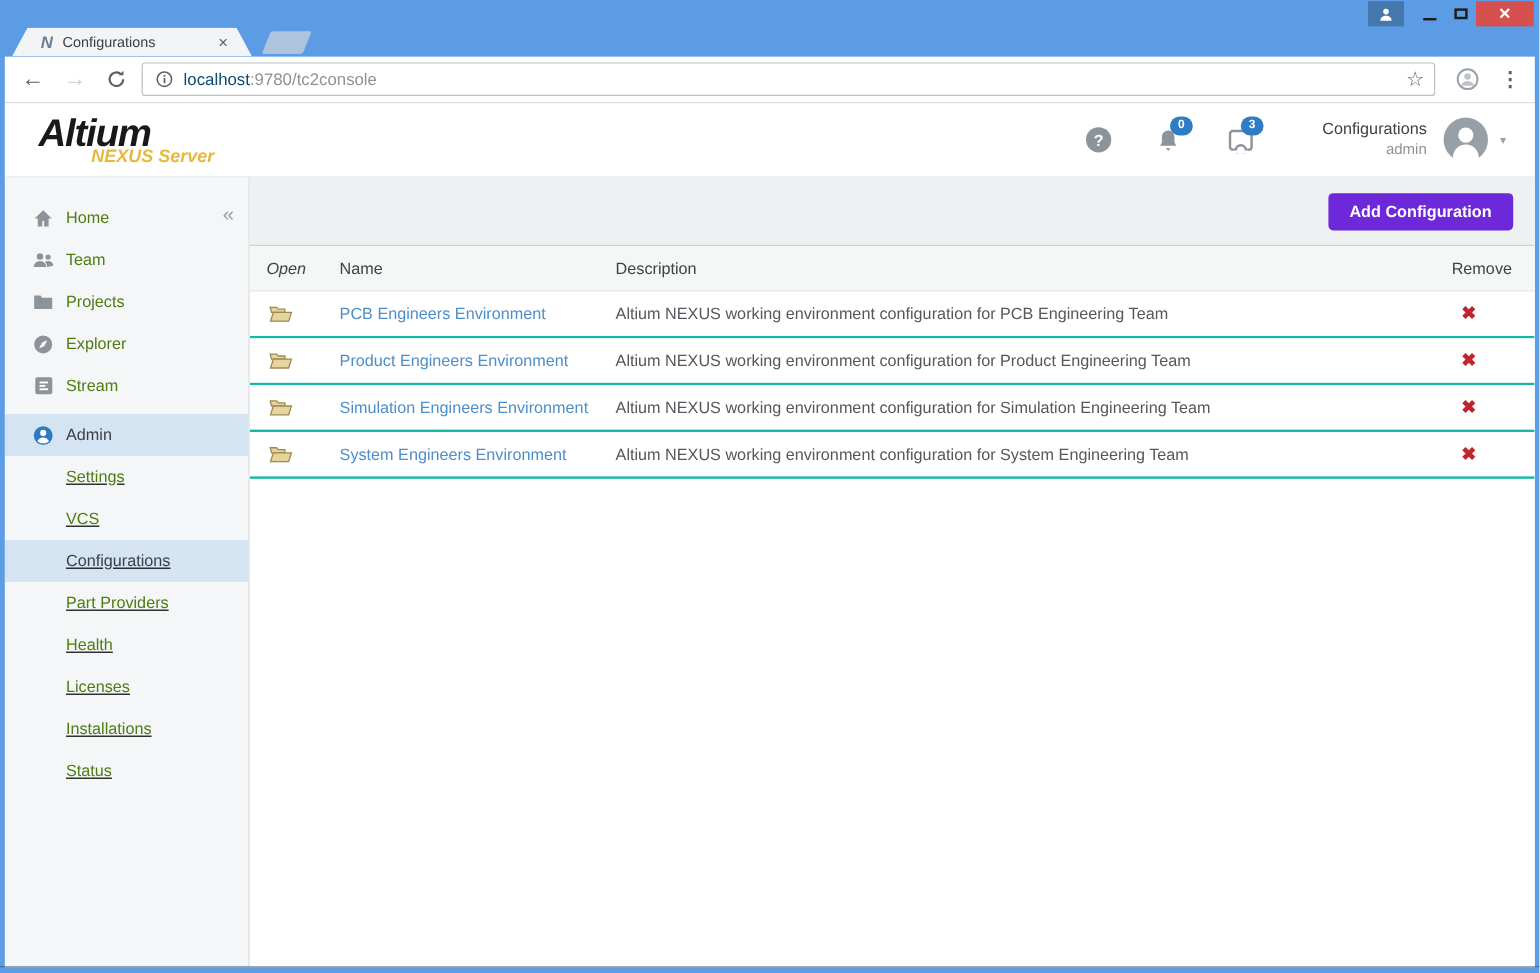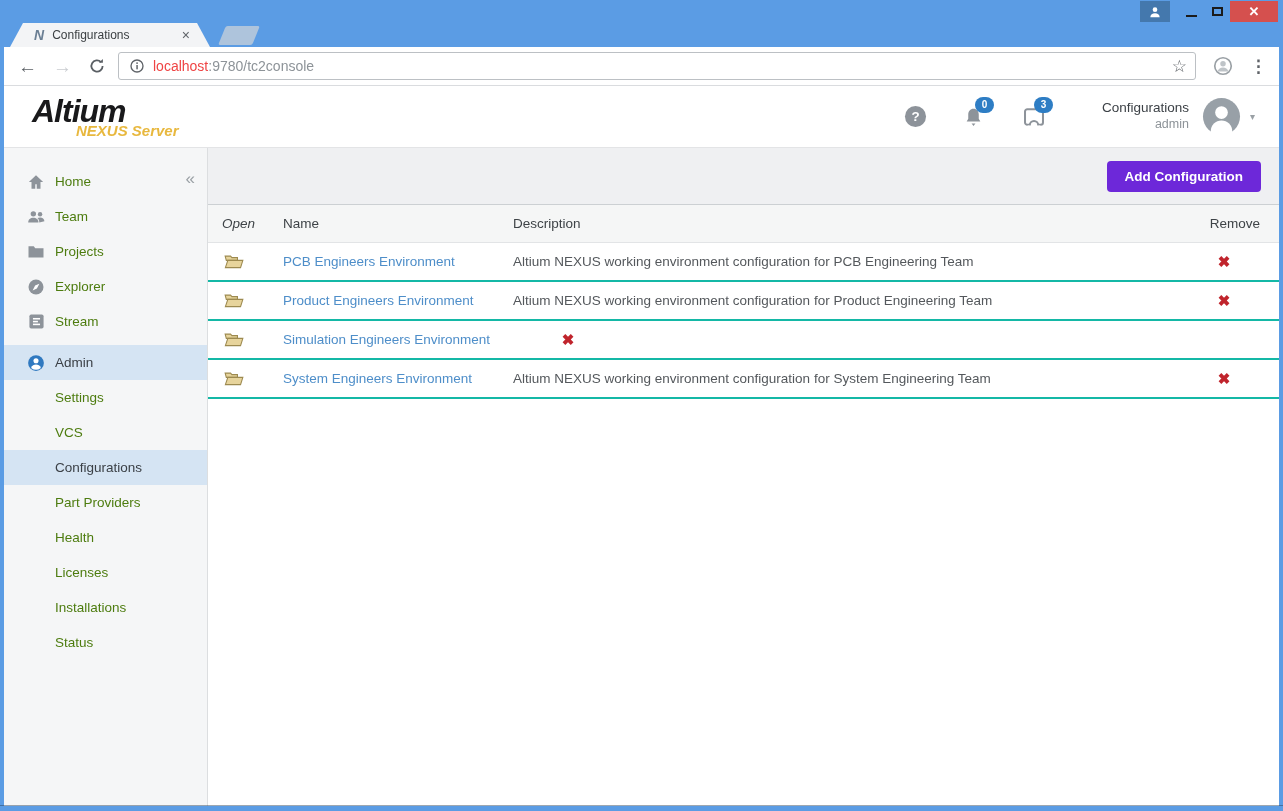--- a/index.html
+++ b/index.html
@@ -28,21 +28,21 @@
               color:#fff; font-size:13px; font-weight:bold; }
 
   .browser-toolbar { height:39px; background:#fff; border-bottom:1px solid #dadcdf; display:flex; align-items:center; padding:0 12px 0 14px; flex:0 0 auto; }
   .nav-ic { font-size:19px; line-height:1; margin-right:16px; }
   .nav-back { color:#5a5f64; }
   .nav-fwd { color:#c9ccd0; }
   .nav-reload { margin-right:12px; }
   .omnibox { flex:1; height:28px; border:1px solid #bcc0c4; border-radius:3px; background:#fff; display:flex; align-items:center; padding:0 8px 0 10px; }
   .omni-info { margin-right:8px; display:flex; align-items:center; }
   .omni-url { font-size:14px; white-space:nowrap; flex:1; }
-  .url-host { color:#ef4444; }
+  .url-host { color:#0c4a6e; }
   .url-path { color:#8d9398; }
   .omni-star { font-size:17px; color:#5f6368; }
   .tb-right-ic { margin-left:16px; display:flex; align-items:center; }
   .tb-menu { font-size:17px; color:#5f6368; letter-spacing:0; margin-left:16px; font-weight:bold; }
 
   
   .app { flex:1; display:flex; flex-direction:column; background:#fff; overflow:hidden; }
   .app-header { height:62px; background:#fff; border-bottom:1px solid #e3e4e6; display:flex; align-items:center; padding:0 24px 0 28px; flex:0 0 auto;gap:47px; }
   .logo { display:flex; flex-direction:column; line-height:1; }
   .logo-main { font-size:32px; font-weight:bold; font-style:italic; color:#19191b; letter-spacing:-1px; }
@@ -60,21 +60,21 @@
   .app-body { flex:1; display:flex; overflow:hidden; }
 
   
   .sidebar { width:204px; background:#f5f6f7; border-right:1px solid #dcdee0; position:relative; padding-top:16px; flex:0 0 auto; }
   .collapse { position:absolute; top:22px; right:12px; font-size:17px; color:#9aa0a5; line-height:1; }
   .side-item { height:35px; display:flex; align-items:center; padding-left:22px; cursor:default; }
   .side-item .s-ic { width:20px; display:flex; align-items:center; justify-content:center; margin-right:9px; }
   .side-item .s-label { font-size:13.5px; color:#4d7c0f; }
   .side-item.selected { background:#d5e4f3; }
   .side-item.selected .s-label { color:#3b4046; }
-  .side-sub { padding-left:51px; }
+  .side-sub { padding-left:51px;text-decoration:underline; }
   .side-gap { height:6px; }
 
   
   .main { flex:1; display:flex; flex-direction:column; background:#fff; overflow:hidden; }
   .actionbar { height:56px; background:#eff0f2; display:flex; align-items:center; justify-content:flex-end; padding-right:18px; flex:0 0 auto; }
   .btn-add { background:#6d28d9; color:#fff; font-size:13.5px; font-weight:bold; border:none; border-radius:4px;
              padding:8px 18px; font-family:"Liberation Sans",sans-serif; cursor:pointer; }
 
   .thead { height:39px; background:#f5f6f6; border-top:1px solid #ccd0d3; border-bottom:1px solid #e2e4e6;
            display:flex; align-items:center; font-size:13.5px; color:#3e4347; flex:0 0 auto; }
@@ -338,20 +338,21 @@
           <div class="trow">
             <div class="row-open">
               <span>
                 <svg width="20" height="15" viewBox="0 0 26 19">
                     <path d="M1.5 2.5h7l1.8 2h7.2v3.5H3z" fill="#e7d49c" stroke="#9d8a50" stroke-width="1.4"></path>
                     <path d="M5 8h19.5l-3 9.5H1.8z" fill="#e7d49c" stroke="#9d8a50" stroke-width="1.4"></path>
                   </svg>
               </span>
             </div>
             <div class="row-name"><span class="name-link">Simulation Engineers Environment</span></div>
+            <div class="row-desc">Altium NEXUS working environment configuration for Simulation Engineering Team</div>
             <div class="row-remove">
                 <span class="remove-x">✖</span>
               </div>
           </div>
 
           <div class="trow">
             <div class="row-open">
               <span>
                 <svg width="20" height="15" viewBox="0 0 26 19">
                     <path d="M1.5 2.5h7l1.8 2h7.2v3.5H3z" fill="#e7d49c" stroke="#9d8a50" stroke-width="1.4"></path>

